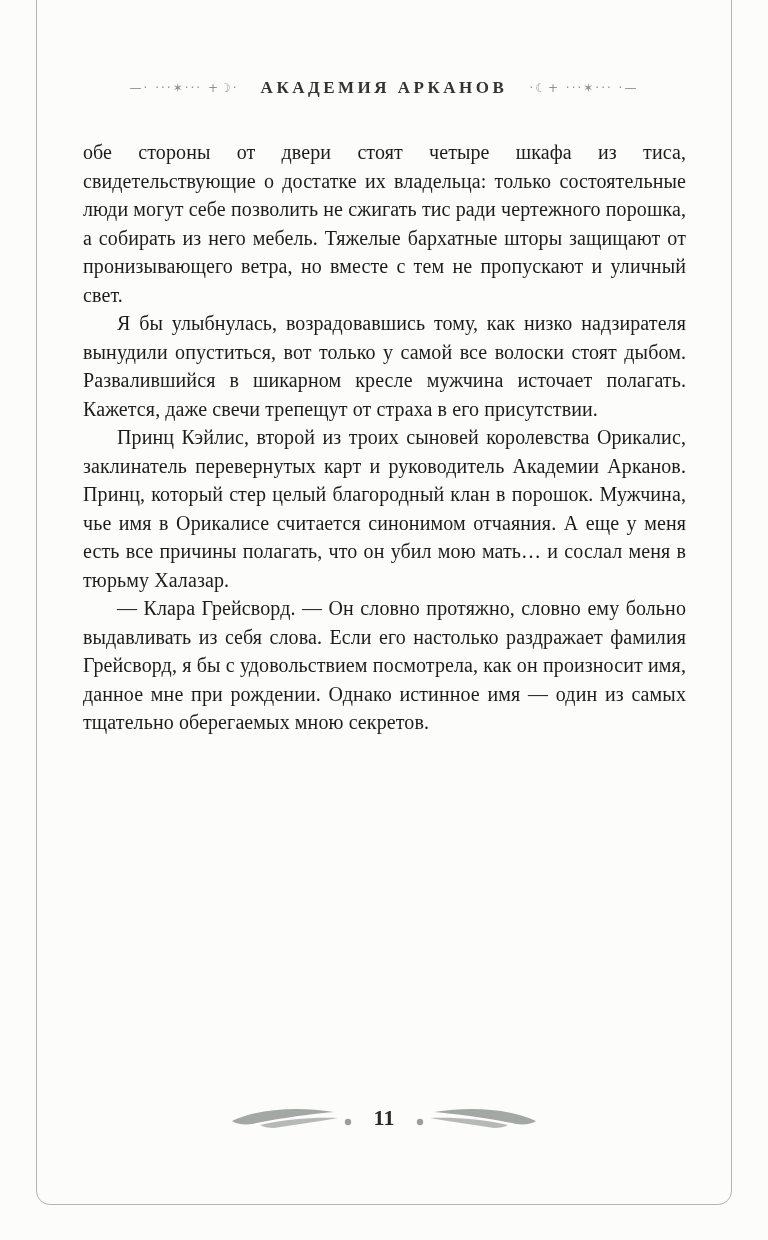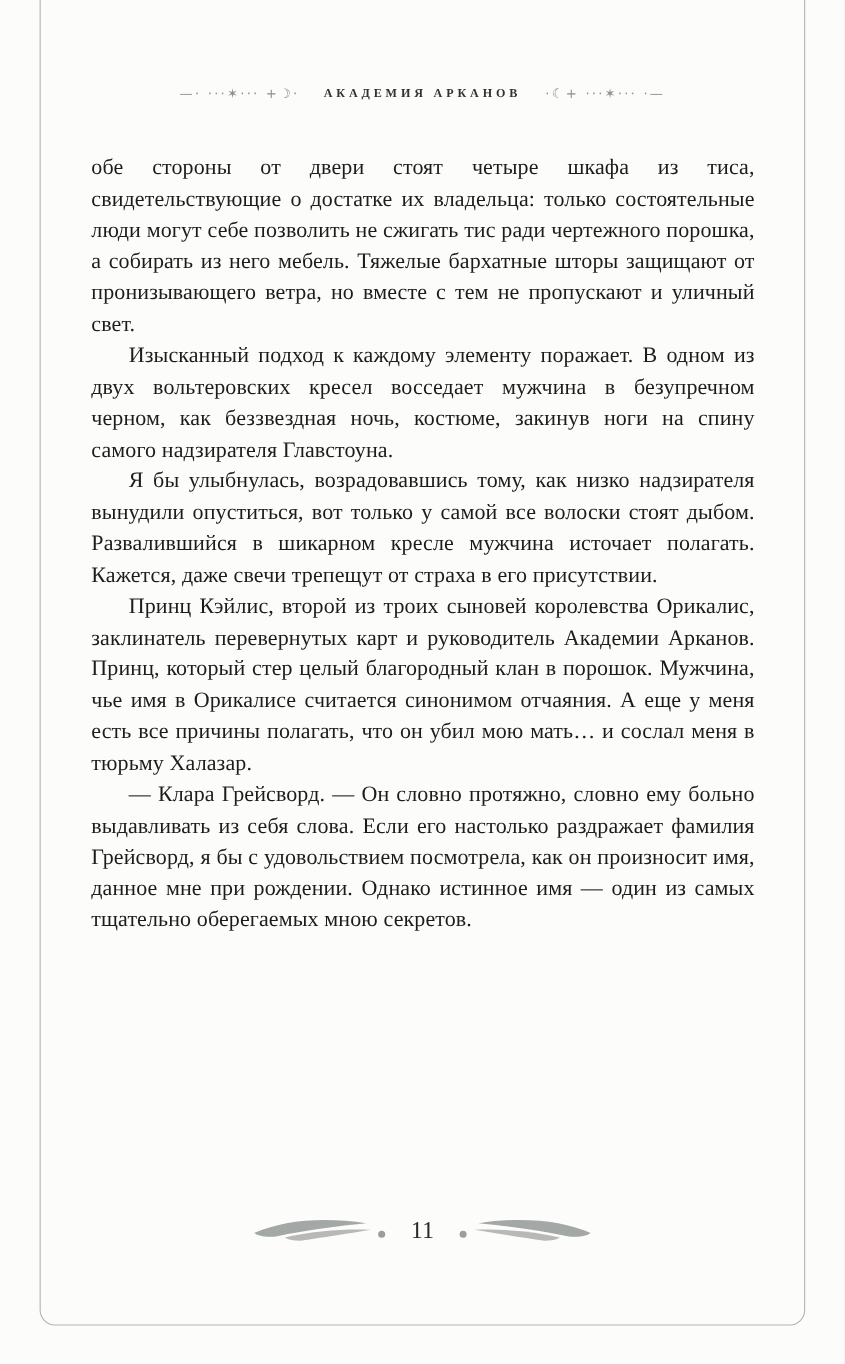--- a/index.html
+++ b/index.html
@@ -38,21 +38,21 @@
     gap: 22px;
     white-space: nowrap;
   }
   .ornament {
     font-family: "DejaVu Sans", sans-serif;
     font-size: 12px;
     letter-spacing: 2px;
     color: #8e918f;
   }
   .header-title {
-    font-size: 11px;
+    font-size: 17px;
     font-weight: 700;
     letter-spacing: 3.5px;
     color: #333330;
   }
   .body-text {
     position: absolute;
     top: 138px;
     left: 83px;
     width: 603px;
     text-align: justify;
@@ -73,21 +73,21 @@
     top: 1105px;
     left: 0;
     right: 0;
     display: flex;
     align-items: center;
     justify-content: center;
     gap: 14px;
   }
   .page-number {
     font-size: 22px;
-    font-weight: 400;
+    font-weight: 700;
     color: #2a2a28;
   }
   .wing {
     display: block;
   }
   .wing.right {
     transform: scaleX(-1);
   }
 </style>
 </head>
@@ -98,21 +98,20 @@
   <div class="frame"></div>
 
   <div class="header">
     <span class="ornament">—· ···✶··· +☽·</span>
     <span class="header-title">АКАДЕМИЯ АРКАНОВ</span>
     <span class="ornament">·☾+ ···✶··· ·—</span>
   </div>
 
   <div class="body-text">
     <p class="no-indent">обе стороны от двери стоят четыре шкафа из тиса, свидетельствующие о достатке их владельца: только состоятельные люди могут себе позволить не сжигать тис ради чертежного порошка, а собирать из него мебель. Тяжелые бархатные шторы защищают от пронизывающего ветра, но вместе с тем не пропускают и уличный свет.</p>
-    <p>Изысканный подход к каждому элементу поражает. В одном из двух вольтеровских кресел восседает мужчина в безупречном черном, как беззвездная ночь, костюме, закинув ноги на спину самого надзирателя Главстоуна.</p>
     <p>Я бы улыбнулась, возрадовавшись тому, как низко надзирателя вынудили опуститься, вот только у самой все волоски стоят дыбом. Развалившийся в шикарном кресле мужчина источает полагать. Кажется, даже свечи трепещут от страха в его присутствии.</p>
     <p>Принц Кэйлис, второй из троих сыновей королевства Орикалис, заклинатель перевернутых карт и руководитель Академии Арканов. Принц, который стер целый благородный клан в порошок. Мужчина, чье имя в Орикалисе считается синонимом отчаяния. А еще у меня есть все причины полагать, что он убил мою мать… и сослал меня в тюрьму Халазар.</p>
     <p>— Клара Грейсворд. — Он словно протяжно, словно ему больно выдавливать из себя слова. Если его настолько раздражает фамилия Грейсворд, я бы с удовольствием посмотрела, как он произносит имя, данное мне при рождении. Однако истинное имя — один из самых тщательно оберегаемых мною секретов.</p>
   </div>
 
   <div class="footer">
     <svg class="wing" width="130" height="26" viewBox="0 0 130 26" xmlns="http://www.w3.org/2000/svg">
       <path d="M2,16 C28,4 66,1 104,7 C82,9 50,13 22,19 C14,20 6,19 2,16 Z" fill="#a3a7a5"></path>
       <path d="M30,20 C55,14 85,12 108,13 C90,16 65,20 44,23 C38,23 33,22 30,20 Z" fill="#b6b9b7"></path>
       <circle cx="118" cy="17" r="3.2" fill="#9a9e9c"></circle>

